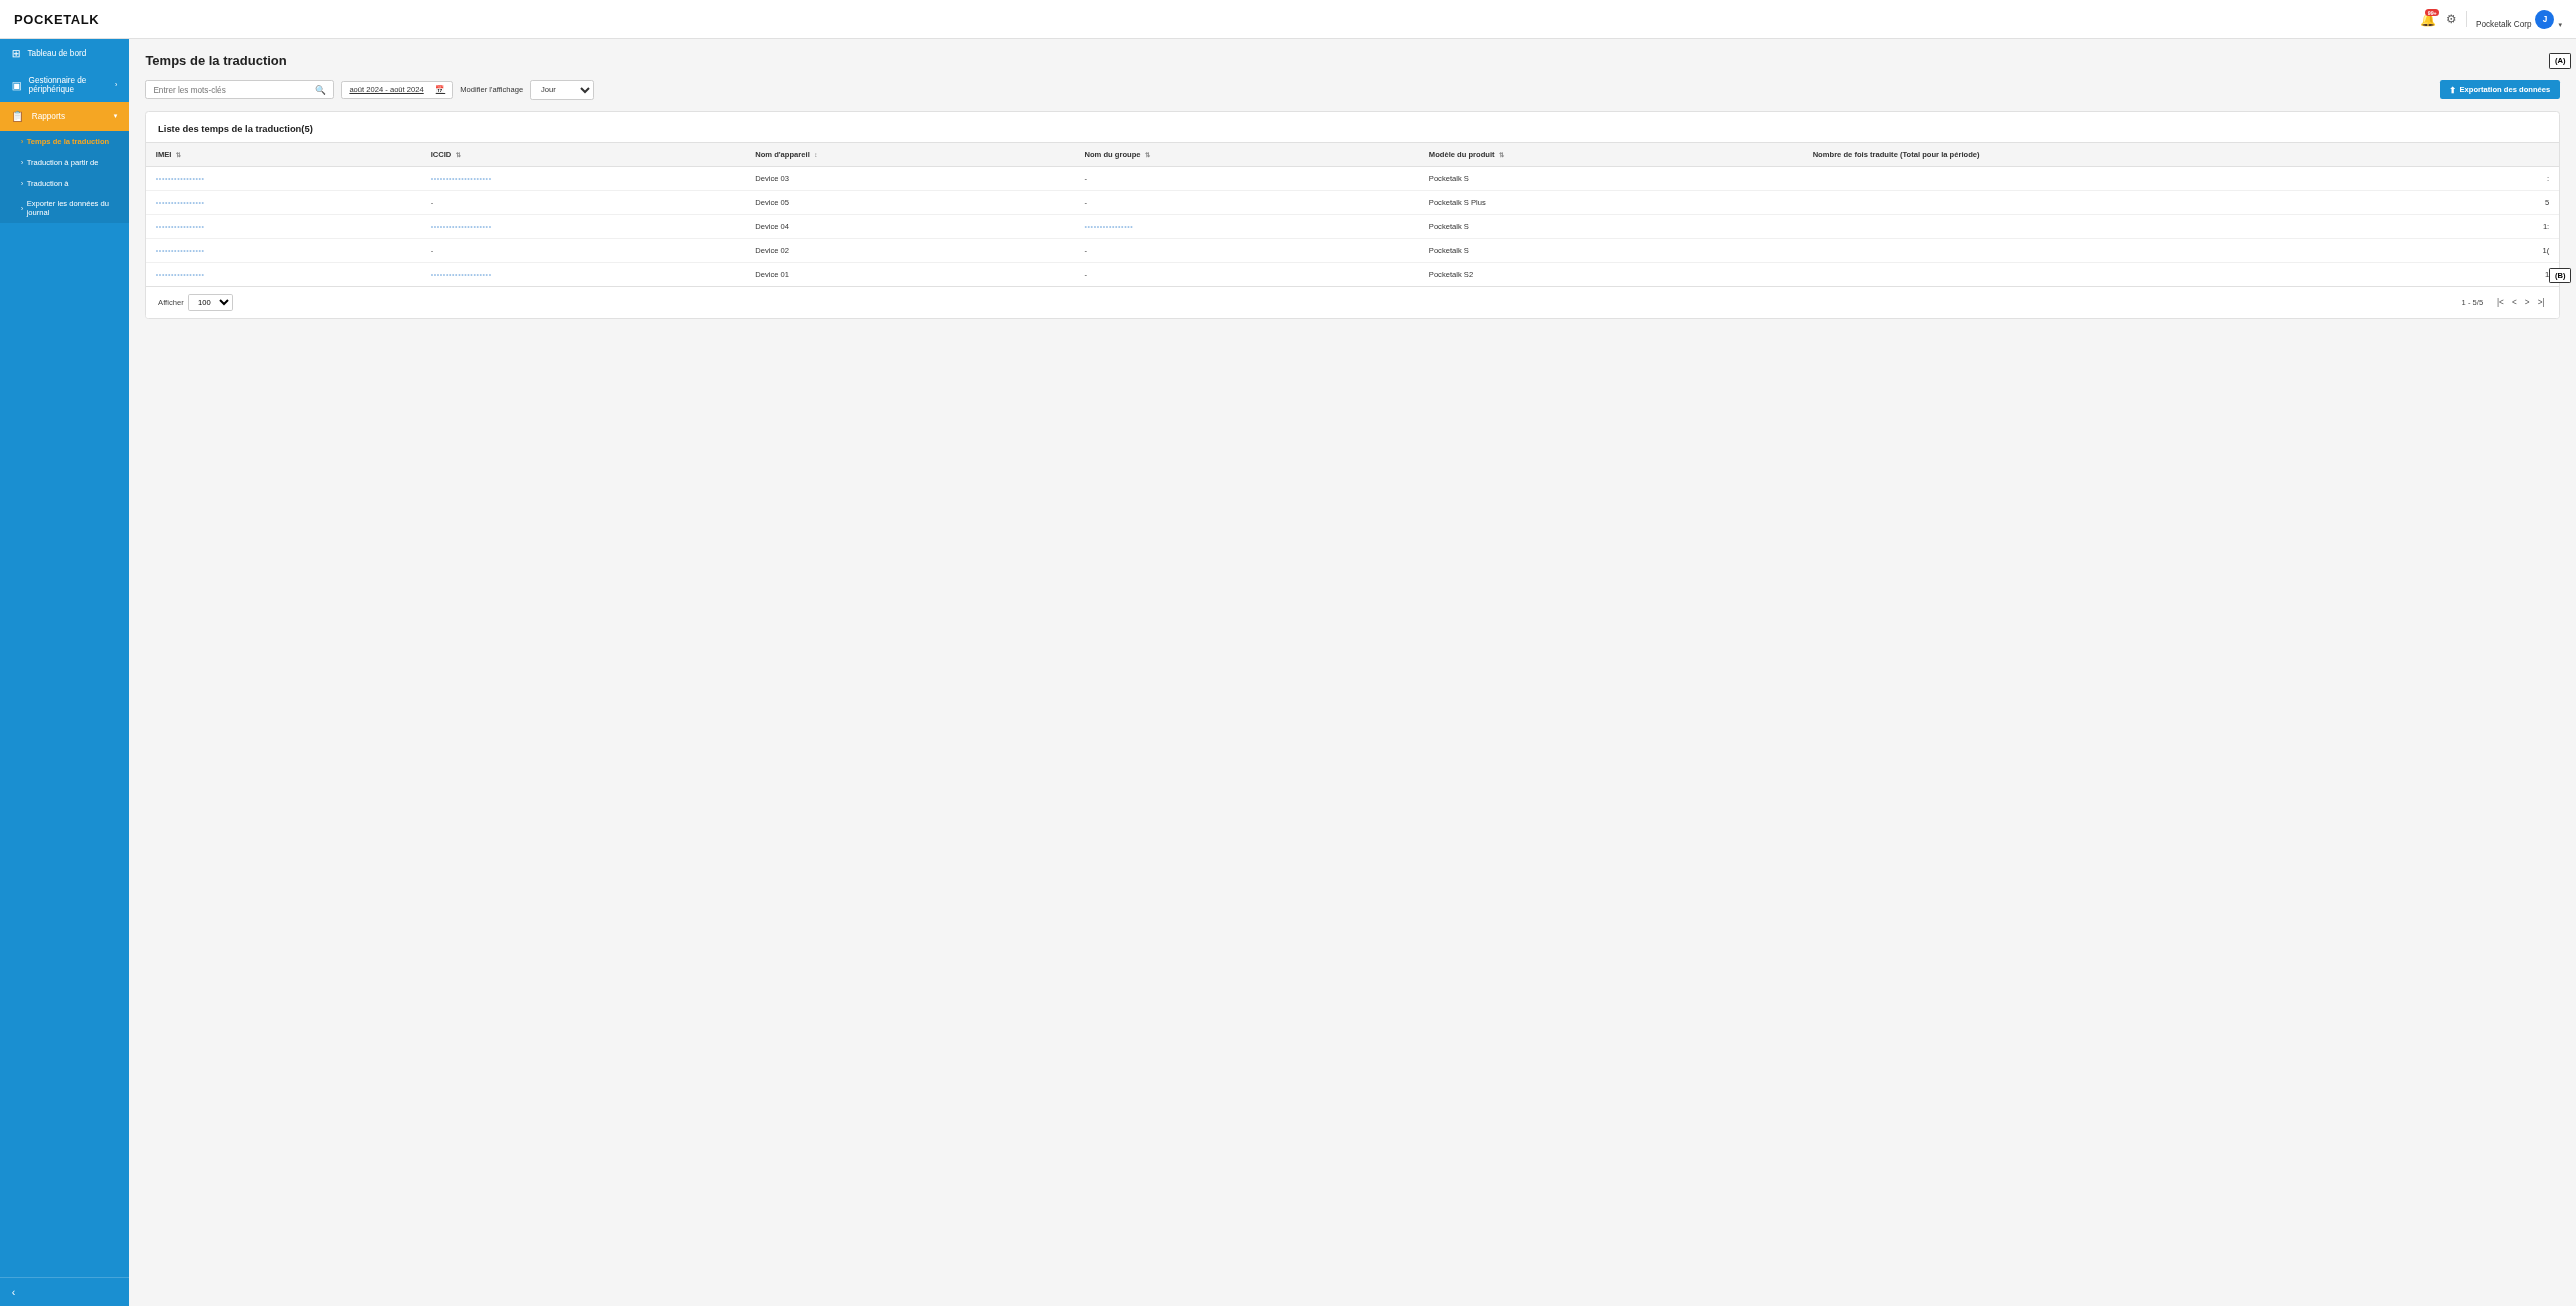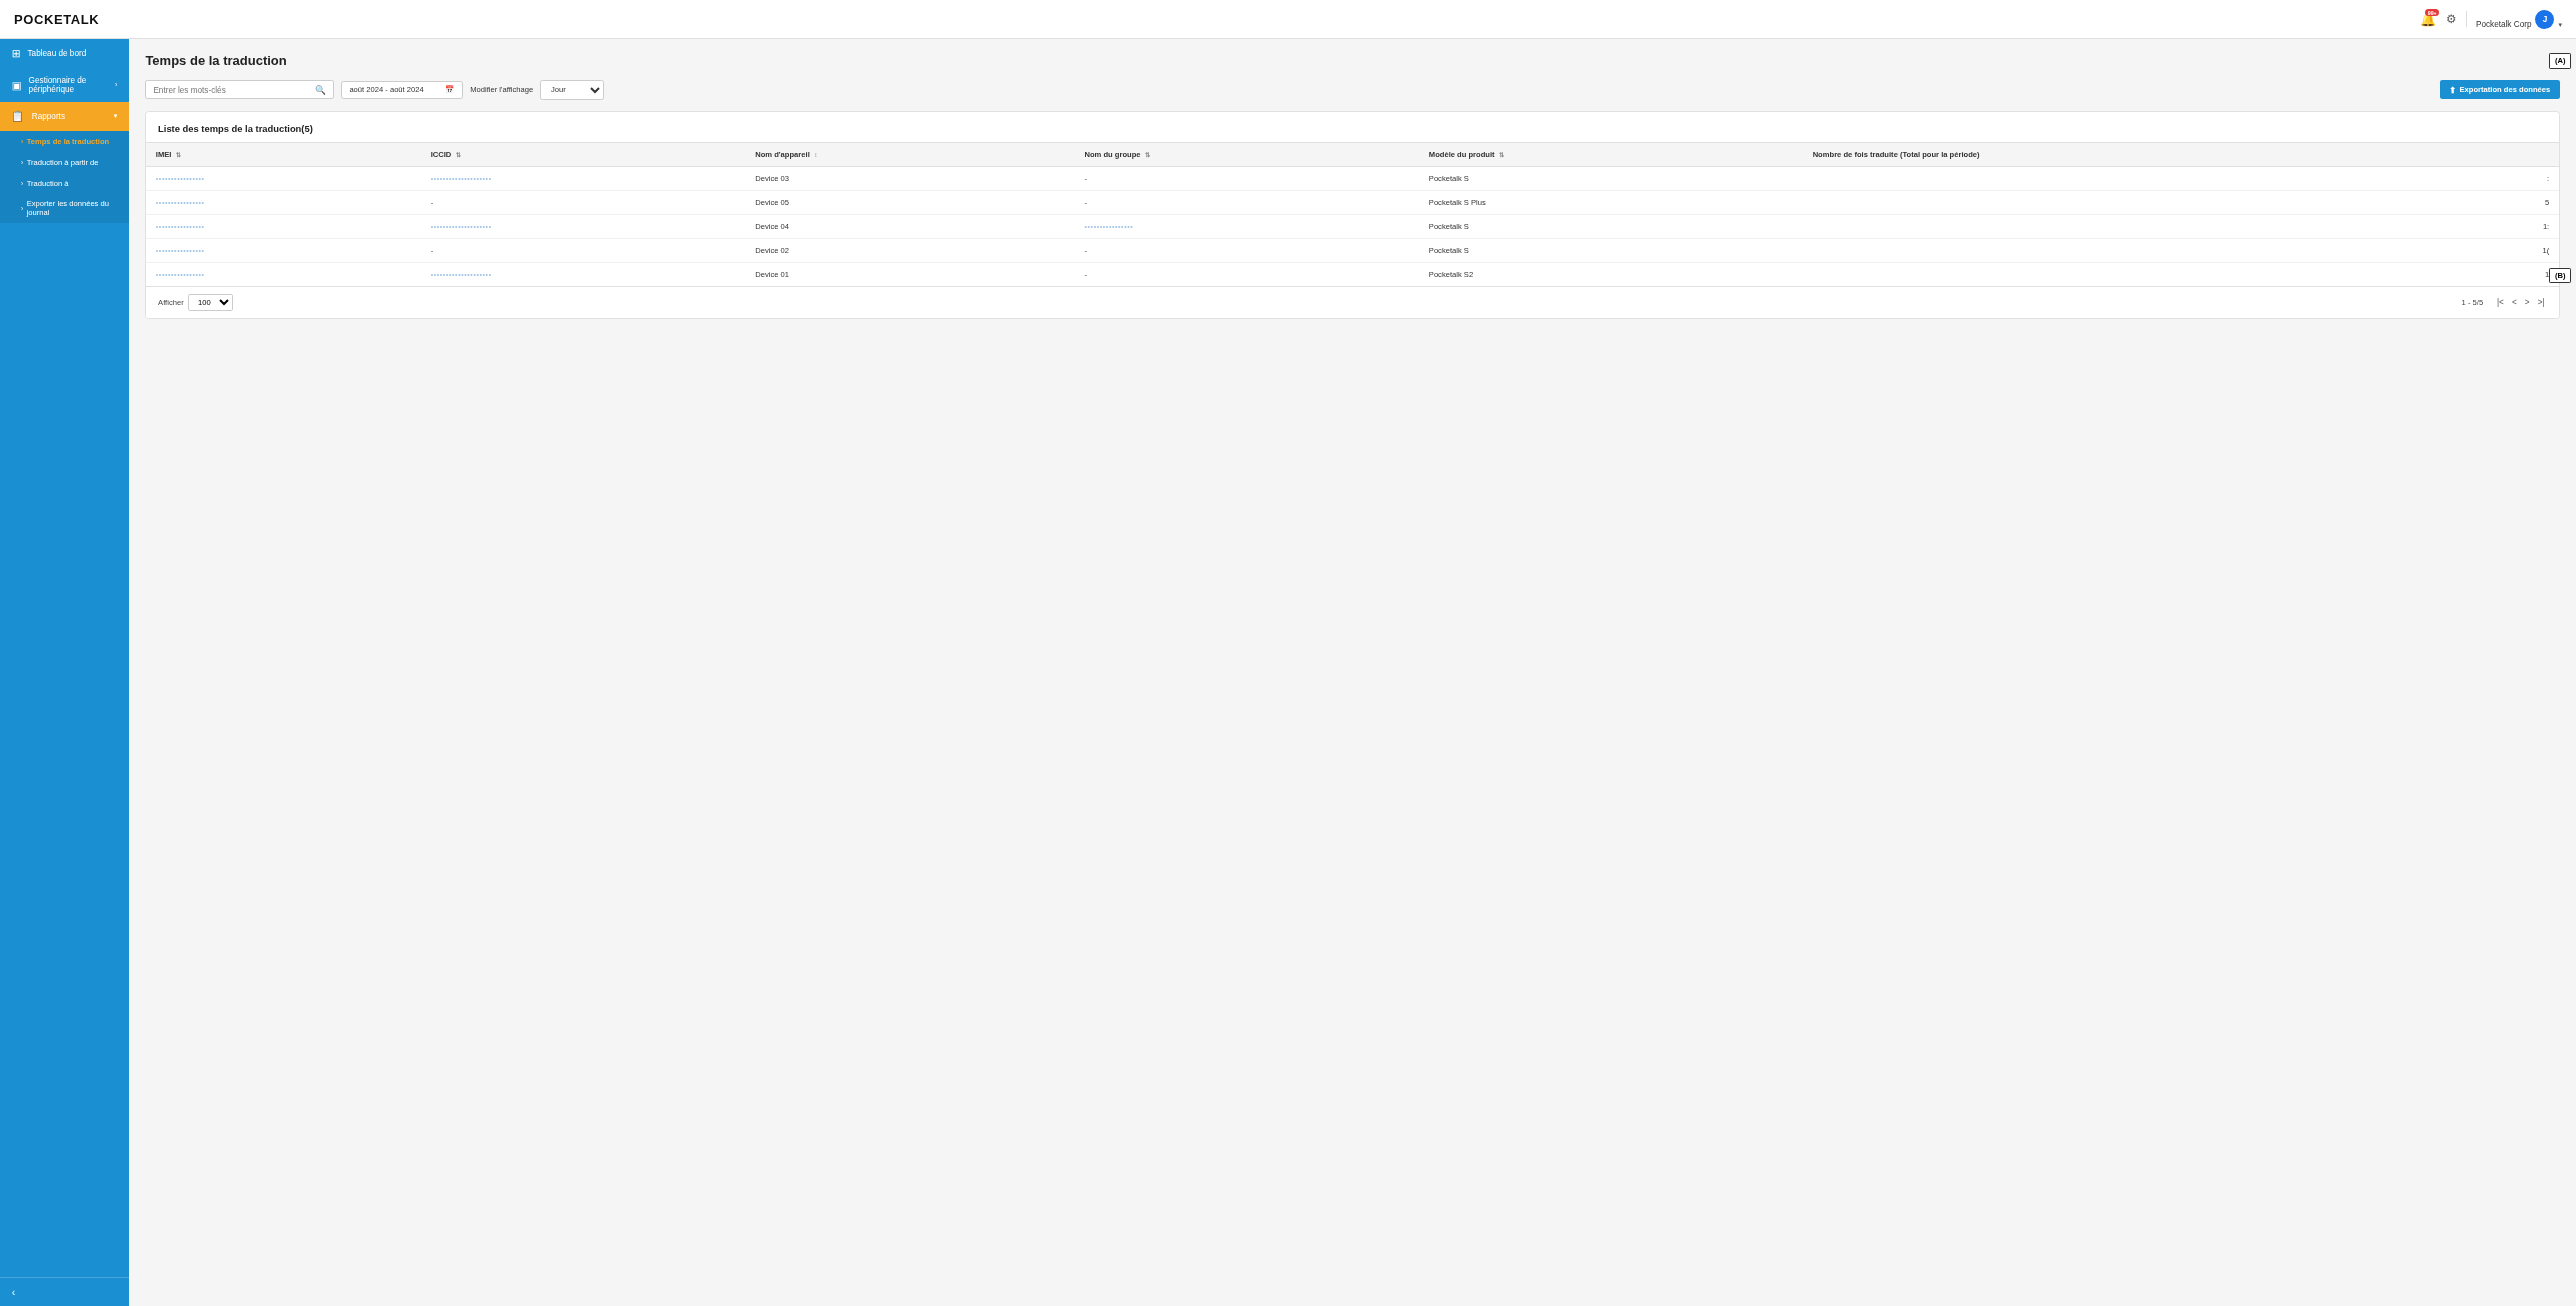--- a/index.html
+++ b/index.html
@@ -192,24 +192,25 @@
       background: transparent;
     }
     .search-icon { color: #888; font-size: 8.8px; }
     .date-picker {
       display: flex;
       align-items: center;
       background: #fff;
       border: 0.6px solid #ccc;
       border-radius: 2.3px;
       padding: 3.5px 7px;
-      gap: 22px;
+      gap: 12px;
       font-size: 7.6px;
       color: #333;
       cursor: pointer;
+      text-decoration: underline;
     }
     .calendar-icon { color: #555; }
     .view-label { font-size: 7.6px; color: #333; white-space: nowrap; }
     .view-select {
       border: 0.6px solid #ccc;
       border-radius: 2.3px;
       padding: 3.5px 5.9px;
       font-size: 7.6px;
       background: #fff;
       color: #333;

